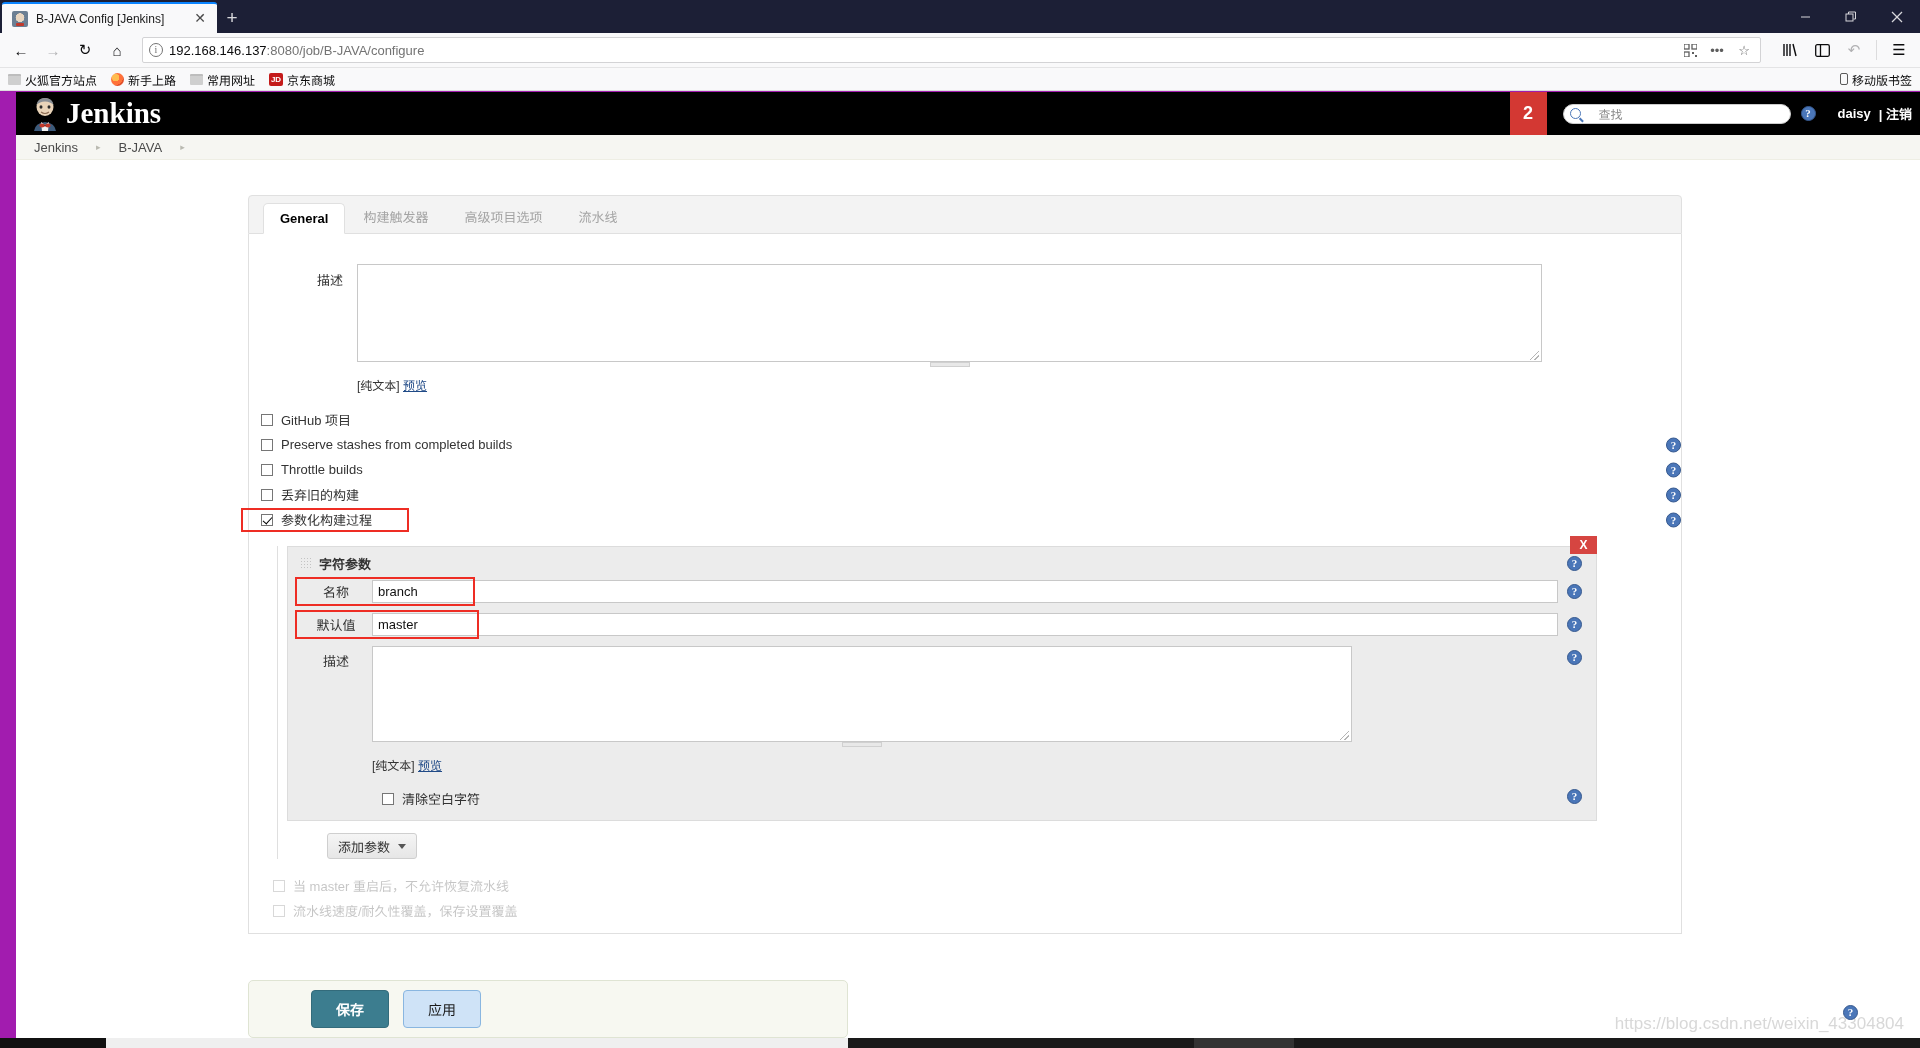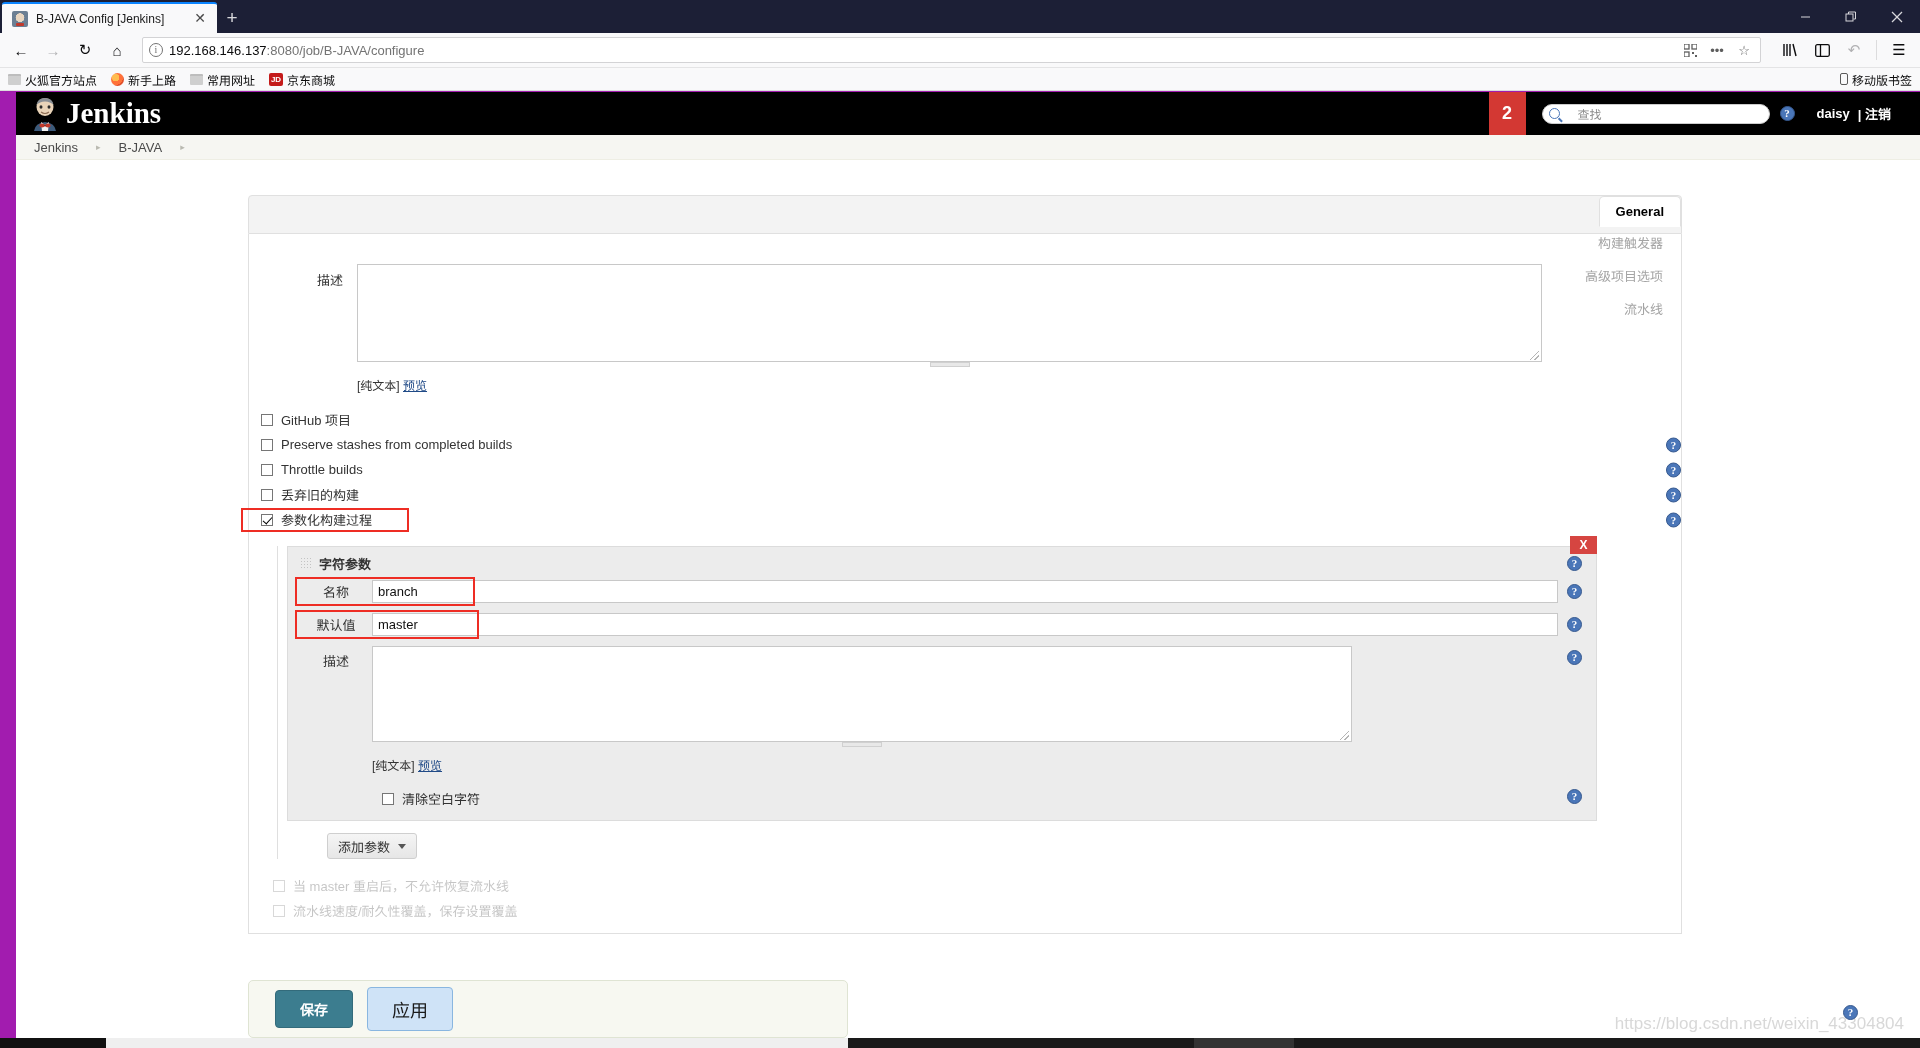--- a/index.html
+++ b/index.html
@@ -145,41 +145,41 @@
   .jhelp, .help-ico {
     width: 15px; height: 15px; border-radius: 50%;
     background: #4a76b8; border: 1px solid #36598f; color: #fff;
     font-size: 11px; font-weight: bold; line-height: 13px; text-align: center;
     font-family: "Liberation Serif", serif; flex: 0 0 15px;
   }
   .jhelp { margin-left: 10px; }
   .juser {
     color: #fff; font-size: 13px; font-weight: bold; margin-left: 22px;
   }
-  .jlogout { color: #fff; font-size: 13px; font-weight: bold; margin-left: 8px; padding-right: 29px; }
+  .jlogout { color: #fff; font-size: 13px; font-weight: bold; margin-left: 8px; padding-right: 8px; }
 
   
   .crumbs {
     height: 25px; background: #f6f6f2; display: flex; align-items: center;
     padding-left: 14px; gap: 0; font-size: 13px; color: #4a4a4a;
     border-bottom: 1px solid #eeeee4;
   }
   .crumb { padding: 0 4px; }
   .crumb-arrow { color: #b9b9b0; font-size: 9px; padding: 0 14px; }
 
   
   .jbody { background: #fff; height: 888px; position: relative; }
 
   .formpanel {
     position: absolute; left: 232px; top: 35px; width: 1434px;
   }
   .tabbar {
     height: 39px; background: #f3f3f3; border: 1px solid #e0e0e0;
     border-bottom: 1px solid #e0e0e0; display: flex; align-items: flex-end;
-    padding-left: 14px; border-radius: 4px 4px 0 0; flex-direction: column;
+    padding-left: 14px; border-radius: 4px 4px 0 0;
   }
   .tab {
     font-size: 13px; padding: 7px 18px; color: #a4a4a4;
   }
   .tab.active {
     background: #fff; color: #000; font-weight: bold;
     border: 1px solid #e0e0e0; border-bottom: 1px solid #fff;
     border-radius: 5px 5px 0 0; margin-bottom: -1px; padding: 7px 16px;
   }
   .formbody {
@@ -292,23 +292,24 @@
   
   .savebar {
     position: absolute; left: 232px; bottom: 10px; width: 600px; height: 58px;
     background: #f7f8f1; border: 1px solid #dfe4d3; border-radius: 5px;
     display: flex; align-items: center; gap: 14px; padding-left: 26px;
   }
   .btn-save {
     background: #3c7d8f; color: #fff; font-size: 14px; font-weight: bold;
     border: 1px solid #336b7b; border-radius: 4px;
     padding: 8px 24px;
+    margin-left: 36px;
   }
   .btn-apply {
-    background: #cfe3f7; color: #1a1a1a; font-size: 18px;
+    background: #cfe3f7; color: #1a1a1a; font-size: 14px;
     border: 1px solid #89b6e0; border-radius: 4px;
     padding: 8px 24px;
   }
 
   .watermark {
     position: absolute; right: 16px; bottom: 14px;
     font-size: 17px; color: #d8d8d8; white-space: nowrap;
     font-family: "Liberation Sans", sans-serif;
   }
 

